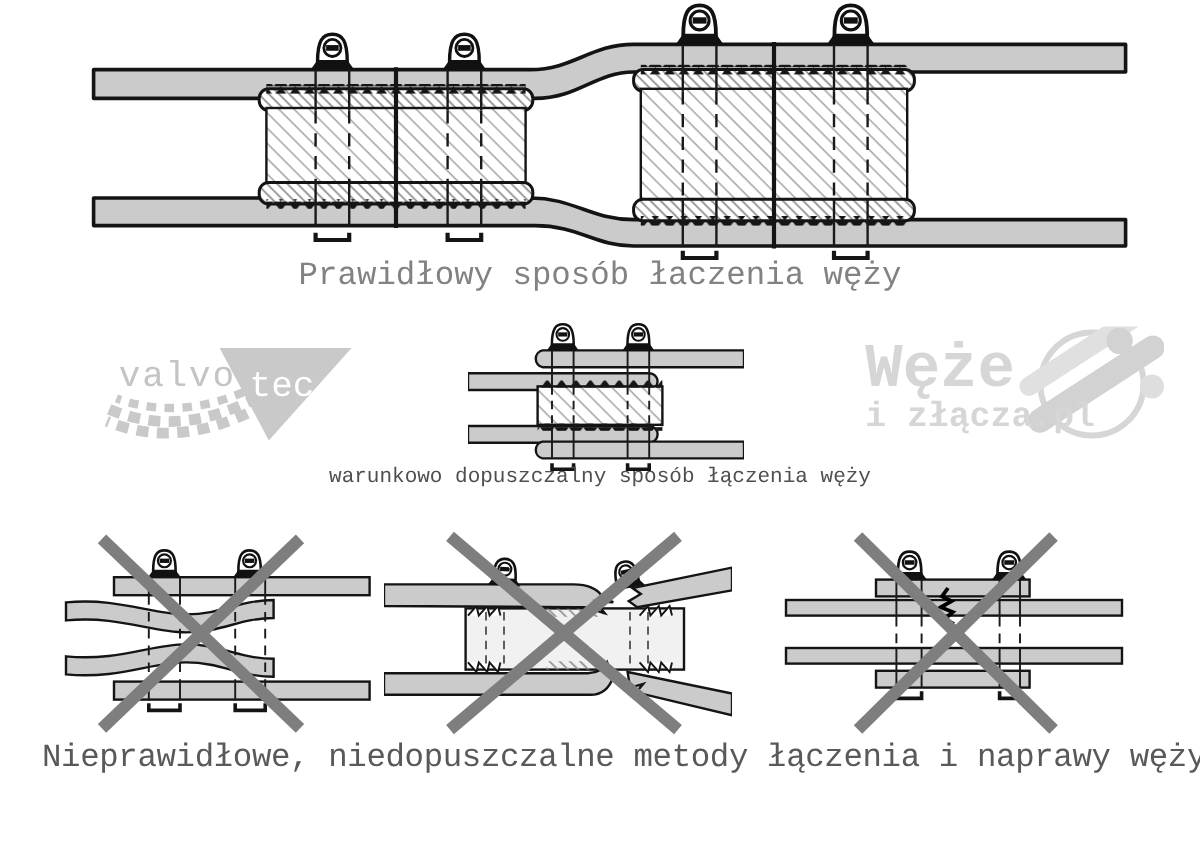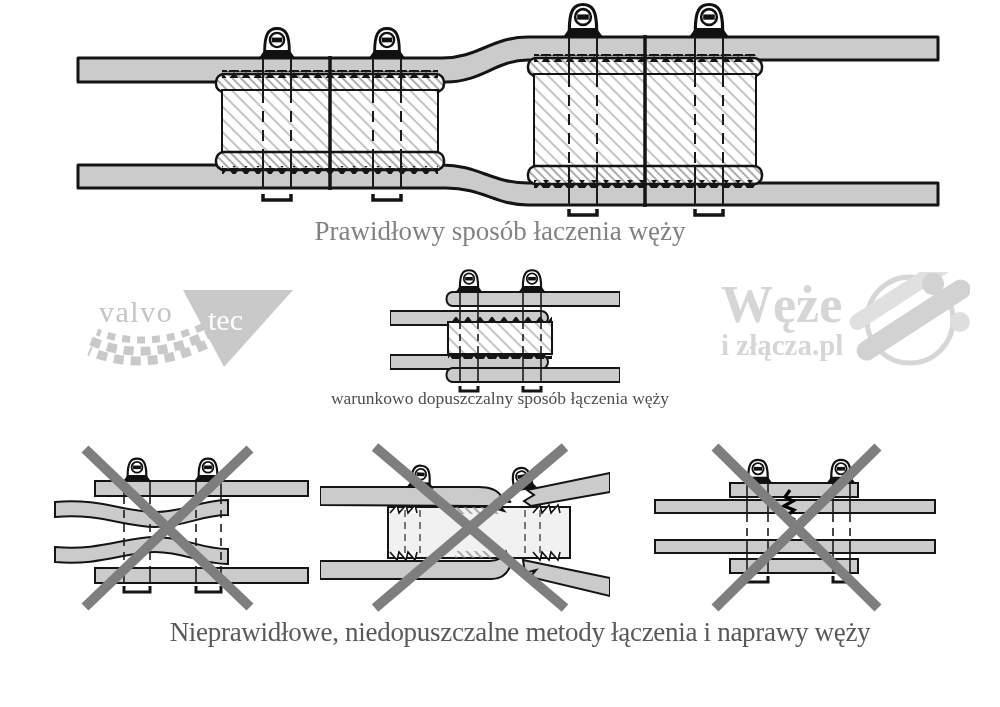--- a/index.html
+++ b/index.html
@@ -1,17 +1,17 @@
 <!DOCTYPE html>
 <html><head>
 <meta charset="utf-8">
 <style>
   html,body{margin:0;padding:0;background:#fff;}
   .page{position:relative;width:1000px;height:707px;background:#ffffff;overflow:hidden;
-        font-family:Liberation Serif, serif;}
+        font-family:Liberation Mono, monospace;}
   .abs{position:absolute;}
   .caption{position:absolute;left:0;width:1000px;text-align:center;white-space:nowrap;}
   .caption-correct{top:216px;font-size:27px;color:#828282;}
   .caption-conditional{top:388px;font-size:17.5px;color:#4f4f4f;}
   .caption-incorrect{top:617px;font-size:27px;color:#595959;letter-spacing:-0.3px;padding-left:20px;}
   svg{display:block;}
 </style>
 </head>
 <body>
 

